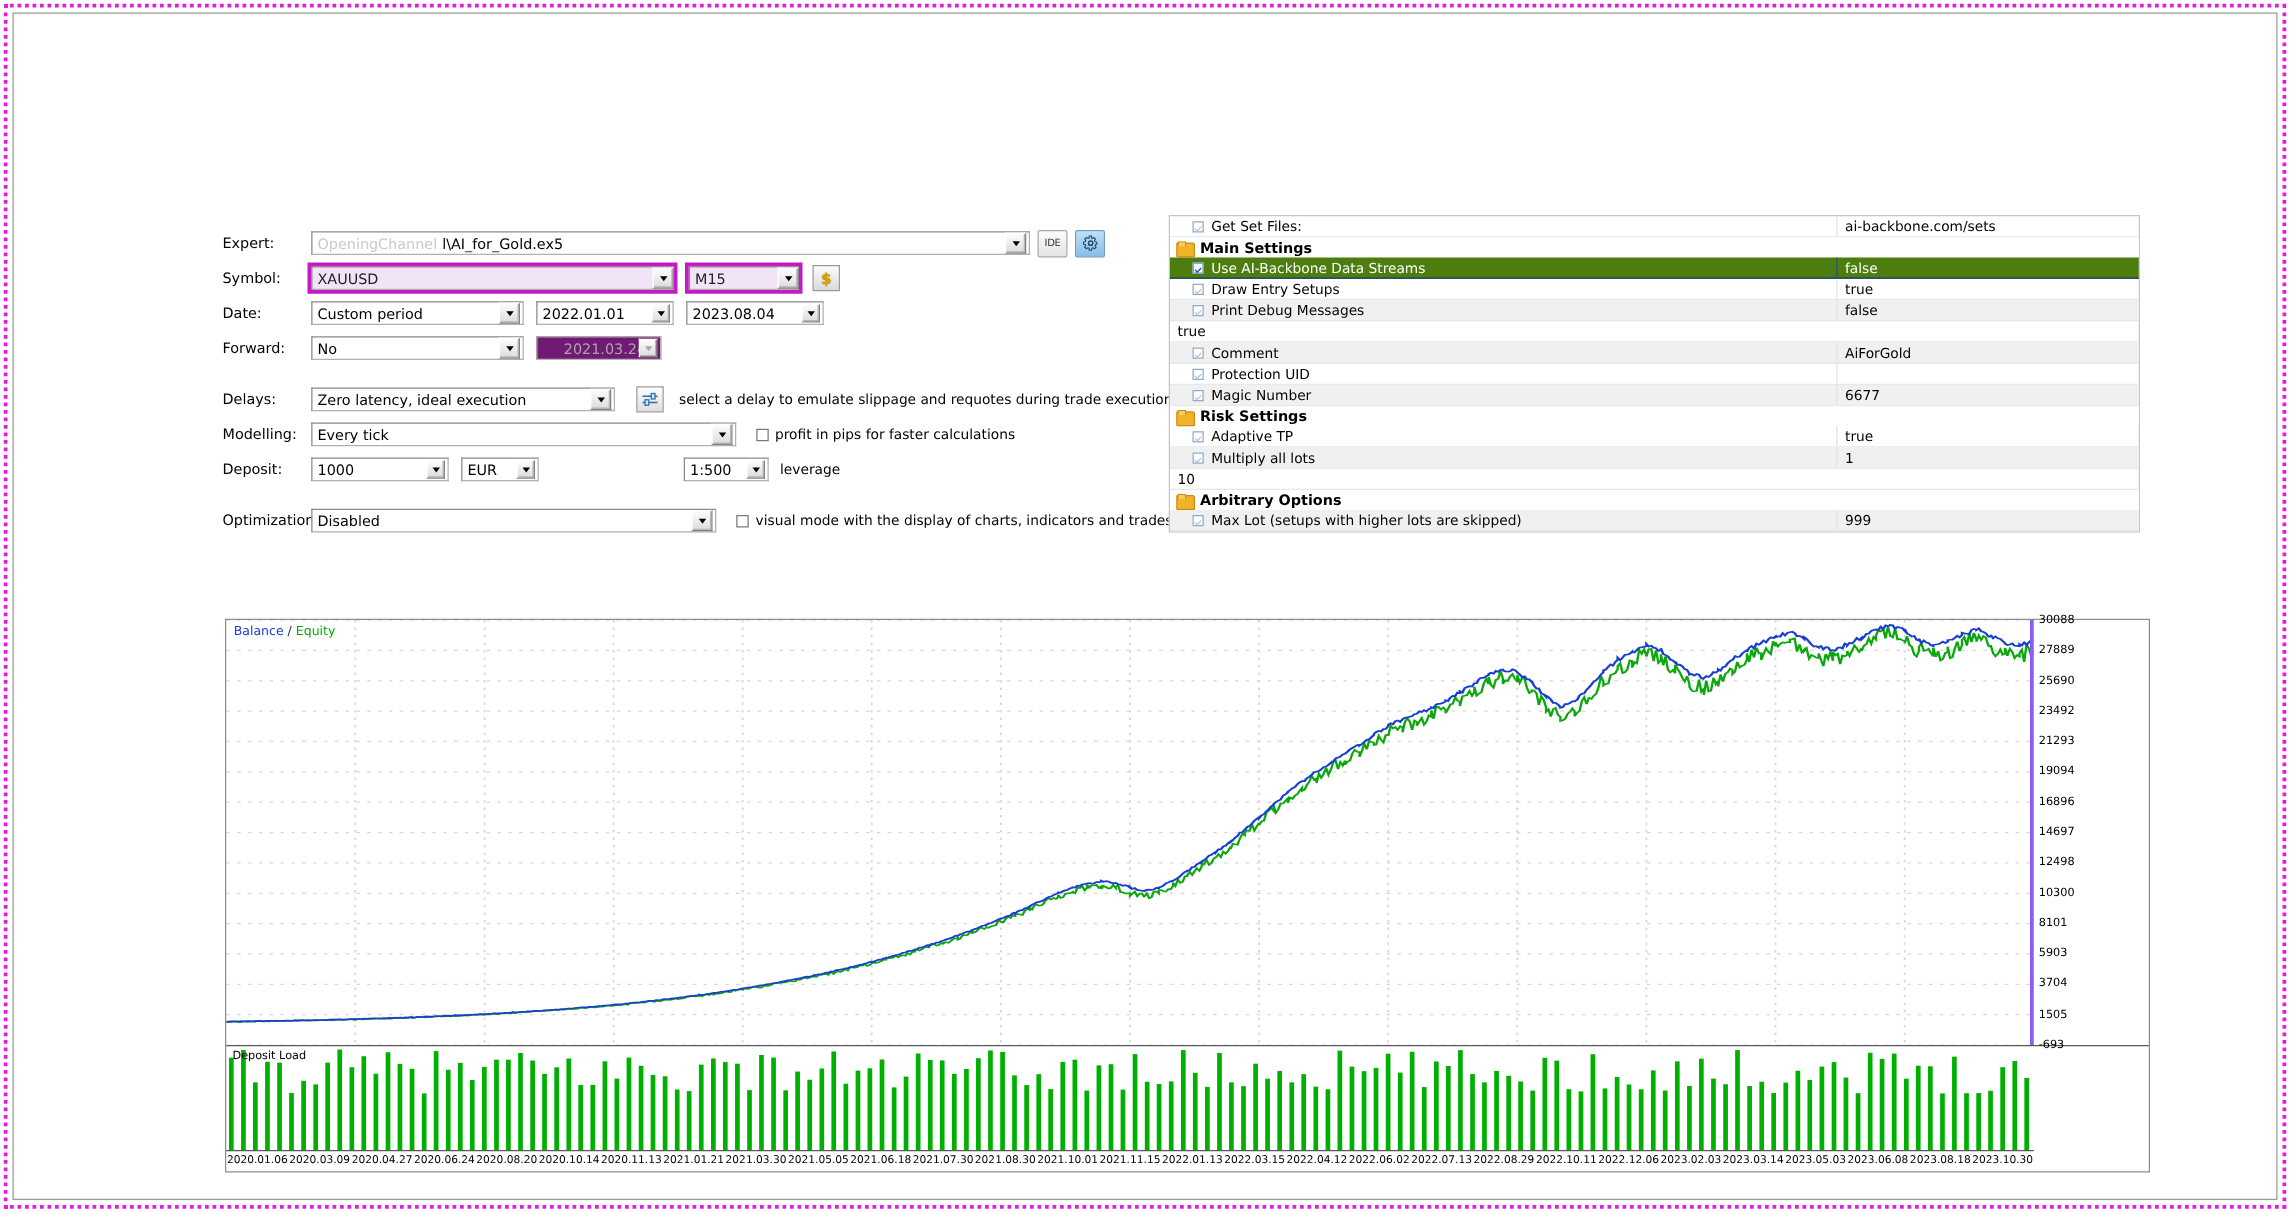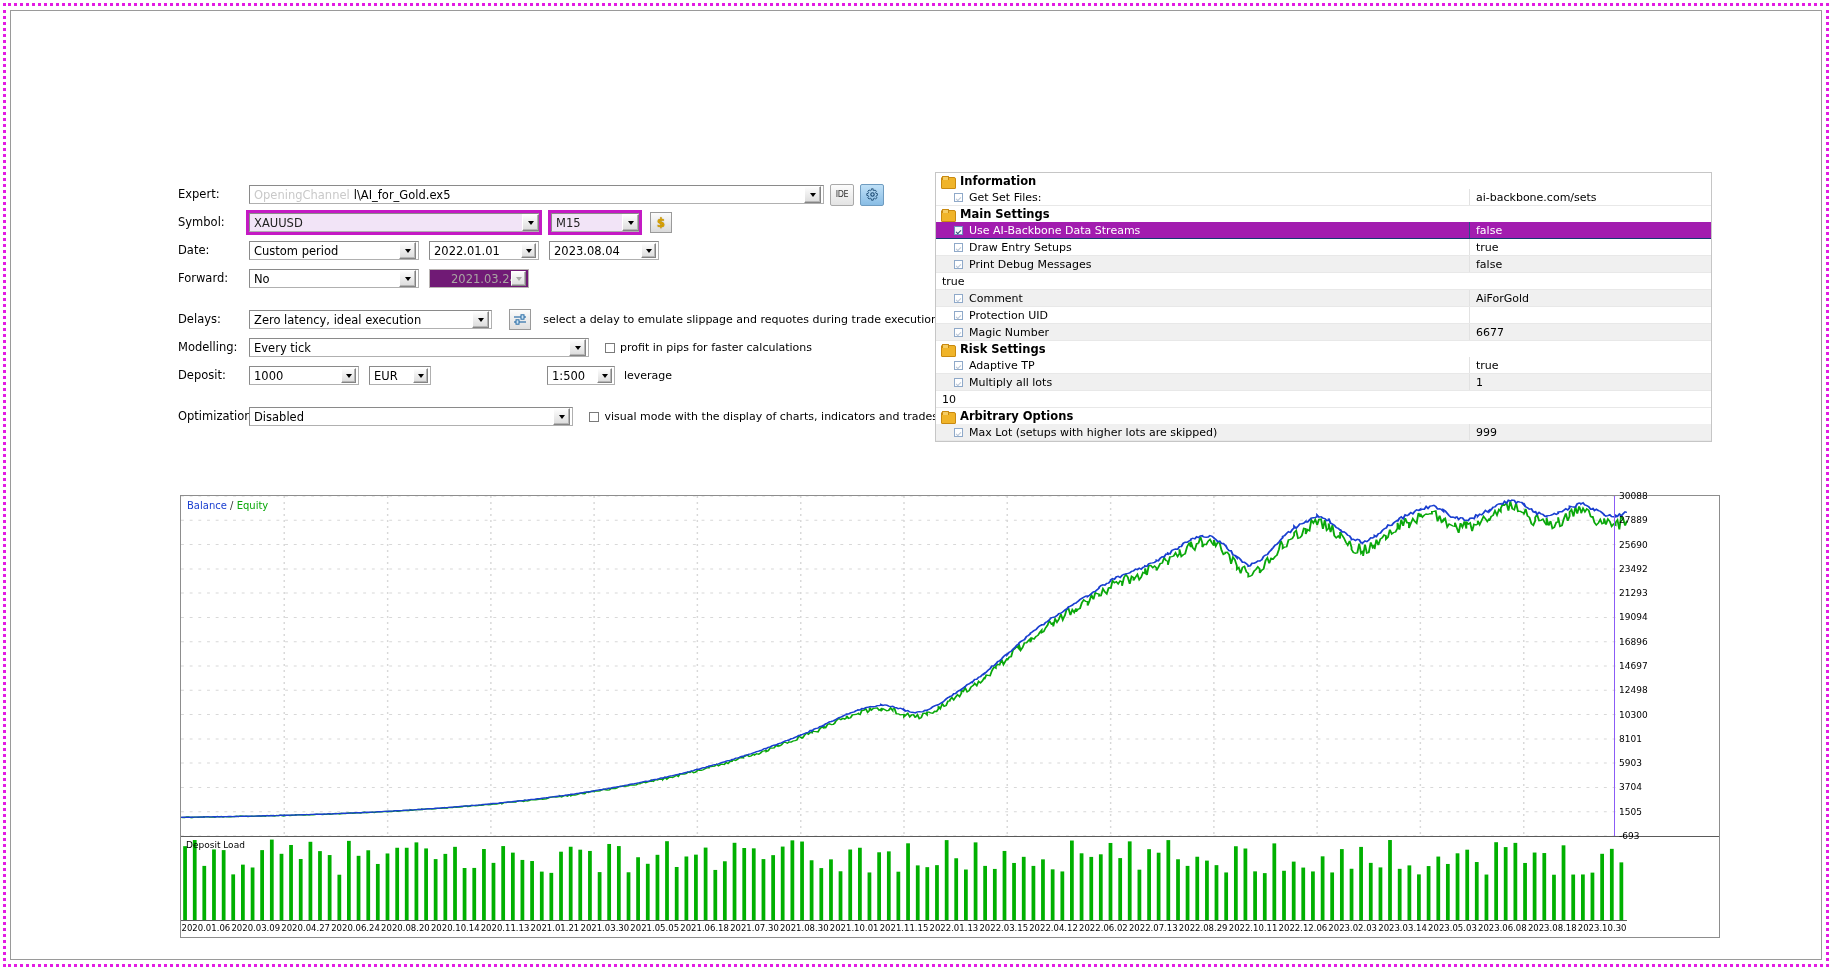--- a/index.html
+++ b/index.html
@@ -126,21 +126,21 @@
   .folder:before{
     content:"";position:absolute;left:0;top:1px;width:13px;height:10px;
     background:#f0b429;border:1px solid #c98a10;border-radius:1px 2px 1px 1px;
   }
   .folder:after{
     content:"";position:absolute;left:1px;top:0px;width:5px;height:3px;
     background:#f6cd63;border:1px solid #c98a10;border-bottom:none;border-radius:1px 1px 0 0;
   }
   .p-row{display:flex;height:16px;align-items:stretch;border-bottom:1px solid #e8e8e8;}
   .p-row.alt{background:#f0f0f0;}
-  .p-row.sel{background:#a21caf;color:#fff;border-bottom-color:#123a72;}
+  .p-row.sel{background:#4d7c0f;color:#fff;border-bottom-color:#123a72;}
   .p-name{
     flex:1;display:flex;align-items:center;padding-left:18px;
     border-right:1px solid #e2e2e2;overflow:hidden;white-space:nowrap;
   }
   .p-row.sel .p-name{border-right-color:#2a4f85;}
   .p-chk{
     width:9px;height:9px;border:1px solid #8fa9c9;background:#fff;
     margin-right:6px;flex:none;box-sizing:border-box;position:relative;
   }
   .p-chk:after{
@@ -164,22 +164,22 @@
   .legend{
     position:absolute;left:6px;top:4px;font-size:10px;z-index:4;
     white-space:nowrap;
   }
   .legend .bal{color:#1a3fd0;margin-top:12px;}
   .legend .sep{color:#333;}
   .legend .eq{color:#0aa80a;}
   .plot{position:absolute;left:0;top:0;right:92px;bottom:0;overflow:hidden;}
   .plot svg{display:block;width:100%;height:100%;}
   .yaxis{
-    position:absolute;right:12px;top:0;width:92px;bottom:0;
-    border-left:1px solid #8b5cf6;
+    position:absolute;right:0;top:0;width:92px;bottom:0;
+    border-left:3px solid #8b5cf6;
   }
   .ytick{
     position:absolute;left:4px;font-size:9px;color:#000;
     transform:translateY(-50%);white-space:nowrap;
   }
   .chart-dl{position:relative;height:100px;}
   .dl-label{position:absolute;left:5px;top:3px;font-size:9px;color:#000;z-index:3;}
   .dl-plot{position:absolute;left:0;top:0;right:92px;bottom:16px;overflow:hidden;}
   .dl-plot svg{display:block;width:100%;height:100%;}
   .dl-axis{
@@ -320,24 +320,20 @@
     </div>
     <div class="chk-wrap">
       <span class="chk"></span>
       <span class="chk-lbl">visual mode with the display of charts, indicators and trades</span>
     </div>
   </div>
 
 </div>
 
 <div class="params" id="params-panel">
-    <div class="p-group">
-      <span class="folder"></span>
-      <span>Information</span>
-    </div>
     <div class="p-row">
       <div class="p-name">
         <span class="p-chk"></span>
         <span>Get Set Files:</span>
       </div>
       <div class="p-val">ai-backbone.com/sets</div>
     </div>
     <div class="p-group">
       <span class="folder"></span>
       <span>Main Settings</span>

